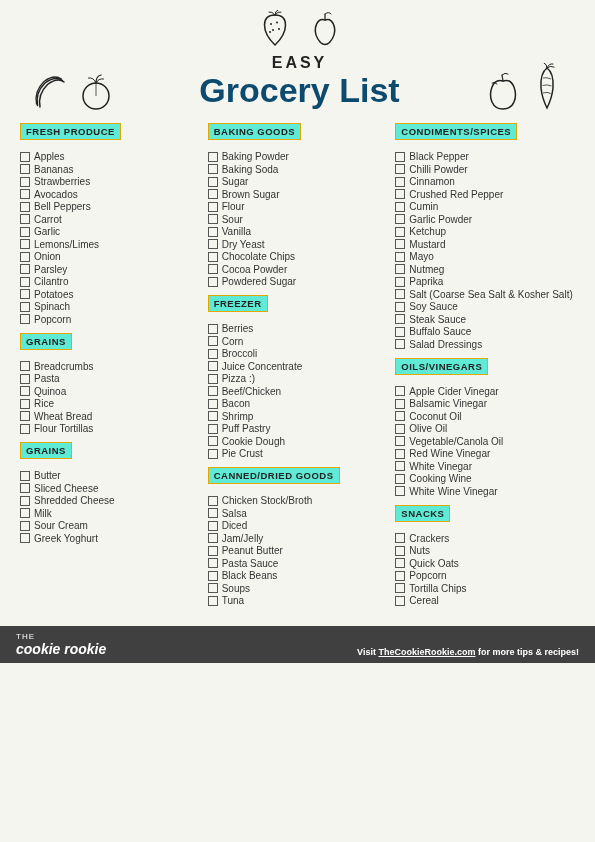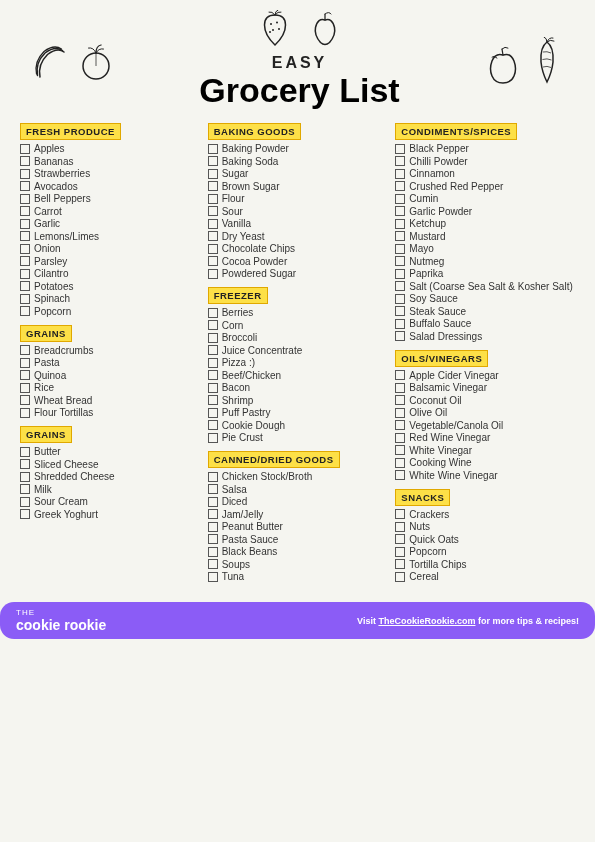--- a/index.html
+++ b/index.html
@@ -21,21 +21,21 @@
       font-size: 16px;
       font-weight: bold;
       letter-spacing: 3px;
       color: #222;
       text-transform: uppercase;
       margin-bottom: 0;
     }
     .header-title-main {
       font-size: 34px;
       font-weight: 900;
-      color: #000000;
+      color: #0c4a6e;
       line-height: 1.1;
       margin-bottom: 4px;
     }
     .header-subtitle {
       font-size: 11px;
       color: #555;
       margin-bottom: 8px;
     }
     .content {
       display: flex;
@@ -43,78 +43,78 @@
       padding: 4px 16px 8px;
     }
     .column {
       flex: 1;
       padding: 0 4px;
     }
     .section {
       margin-bottom: 8px;
     }
     .section-title {
-      background: #fde047;
+      background: #5eead4;
       font-weight: bold;
       font-size: 9.5px;
       letter-spacing: 0.5px;
       padding: 2px 5px;
-      margin-bottom: 3px;
+      margin-bottom: 11px;
       display: inline-block;
       text-transform: uppercase;
       border: 1px solid #e0a800;
     }
     .item {
       display: flex;
       align-items: center;
       gap: 4px;
       margin-bottom: 1.5px;
       font-size: 10px;
       color: #333;
     }
     .checkbox {
       width: 10px;
       height: 10px;
       border: 1.5px solid #555;
       display: inline-block;
       flex-shrink: 0;
     }
     .footer {
-      background: #8b5cf6;
+      background: #404040;
       display: flex;
-      align-items: center;
+      align-items: flex-end;
       justify-content: space-between;
       padding: 6px 16px;
       margin-top: 4px;
-      border-radius: 14px;
     }
     .footer-logo {
       color: white;
       font-size: 10px;
     }
     .footer-logo .the {
       font-size: 8px;
       display: block;
       letter-spacing: 1px;
     }
     .footer-logo .brand {
       font-size: 14px;
       font-weight: bold;
+      font-style: italic;
     }
     .footer-text {
       color: white;
       font-size: 9px;
     }
     .footer-text span {
       font-weight: bold;
     }
     .header-top-row {
       display: flex;
       justify-content: space-between;
-      align-items: center;
+      align-items: flex-end;
       padding: 0 10px;
     }
     .header-center {
       text-align: center;
       flex: 1;
     }
   </style>
 </head>
 <body>
 

